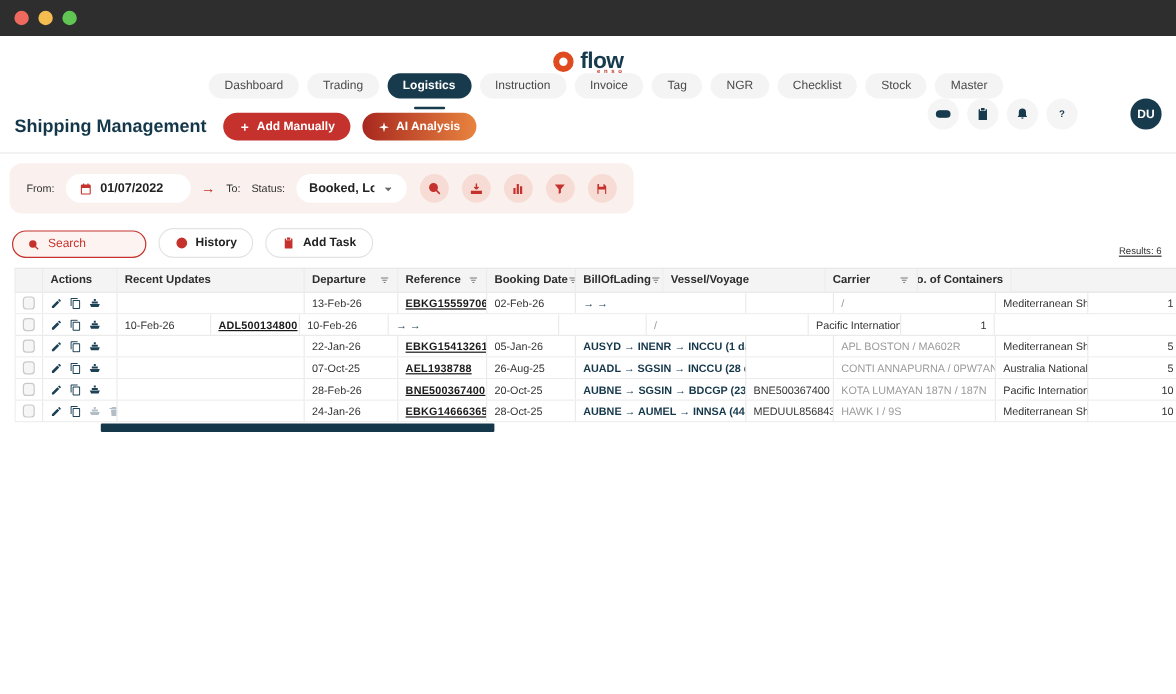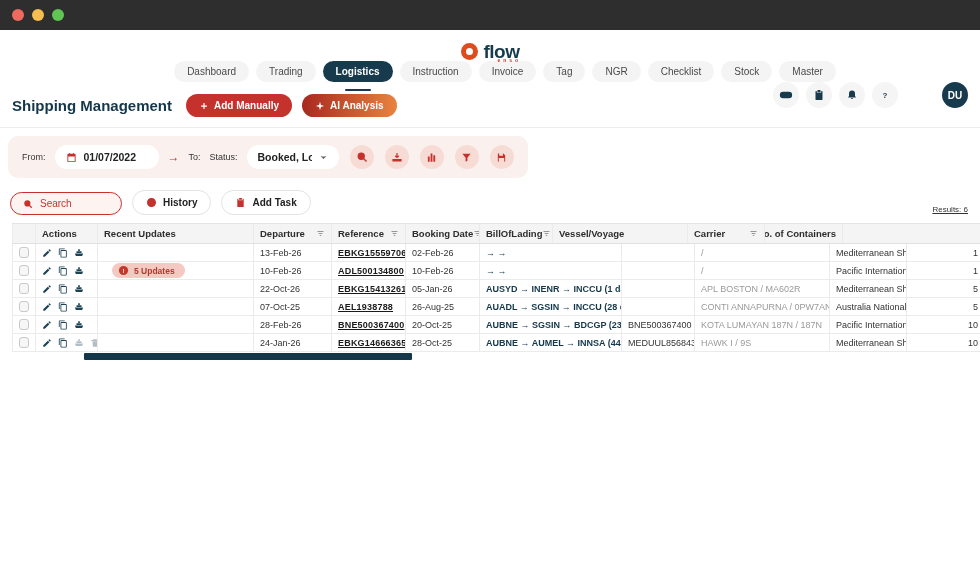--- a/index.html
+++ b/index.html
@@ -384,31 +384,20 @@
             <svg viewBox="0 0 24 24">
               <path d="M16 1H4c-1.1 0-2 .9-2 2v14h2V3h12V1zm3 4H8c-1.1 0-2 .9-2 2v14c0 1.1.9 2 2 2h11c1.1 0 2-.9 2-2V7c0-1.1-.9-2-2-2zm0 16H8V7h11v14z"></path>
             </svg>
           </span>
           <span class="ic ic10 act-ic">
             <svg viewBox="0 0 24 24">
               <path d="M2 13h20l-2.5 6h-15L2 13zm4-5h12v4H6V8zm4-5h4v4h-4V3z"></path>
             </svg>
           </span>
         </div>
-        <div class="cell w-upd">
-          <span class="badge">
-            <span class="ic ic11">
-              <svg viewBox="0 0 24 24">
-                <circle cx="12" cy="12" r="10" fill="#c0392b"></circle>
-                <text x="12" y="16.5" text-anchor="middle" font-size="13" font-weight="bold" fill="#fff">!</text>
-              </svg>
-            </span>
-            <span>5 Updates</span>
-          </span>
-        </div>
         <div class="cell w-dep">
           <span>10-Feb-26</span>
         </div>
         <div class="cell w-ref">
           <span class="ref-link">ADL500134800</span>
         </div>
         <div class="cell w-book">
           <span>10-Feb-26</span>
         </div>
         <div class="cell w-jour">
@@ -443,21 +432,21 @@
             </svg>
           </span>
           <span class="ic ic10 act-ic">
             <svg viewBox="0 0 24 24">
               <path d="M2 13h20l-2.5 6h-15L2 13zm4-5h12v4H6V8zm4-5h4v4h-4V3z"></path>
             </svg>
           </span>
         </div>
         <div class="cell w-upd"></div>
         <div class="cell w-dep">
-          <span>22-Oct-26</span>
+          <span>22-Jan-26</span>
         </div>
         <div class="cell w-ref">
           <span class="ref-link">EBKG15413261</span>
         </div>
         <div class="cell w-book">
           <span>05-Jan-26</span>
         </div>
         <div class="cell w-jour">
           <span class="journey-txt">AUSYD → INENR → INCCU (1 days)</span>
         </div>

